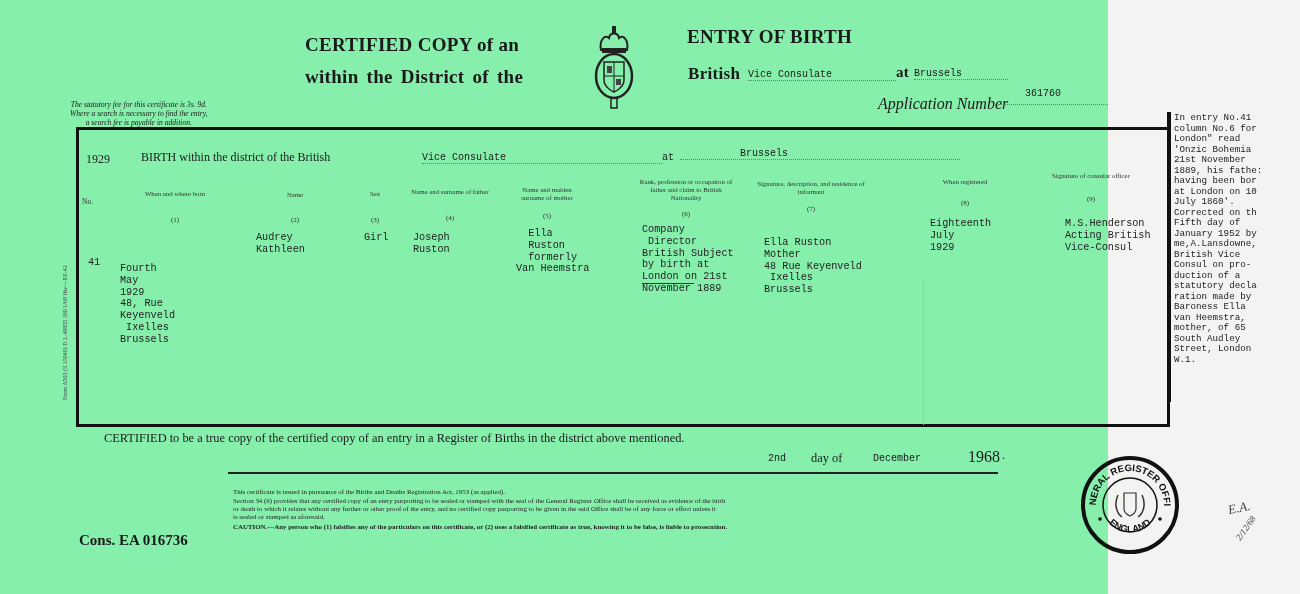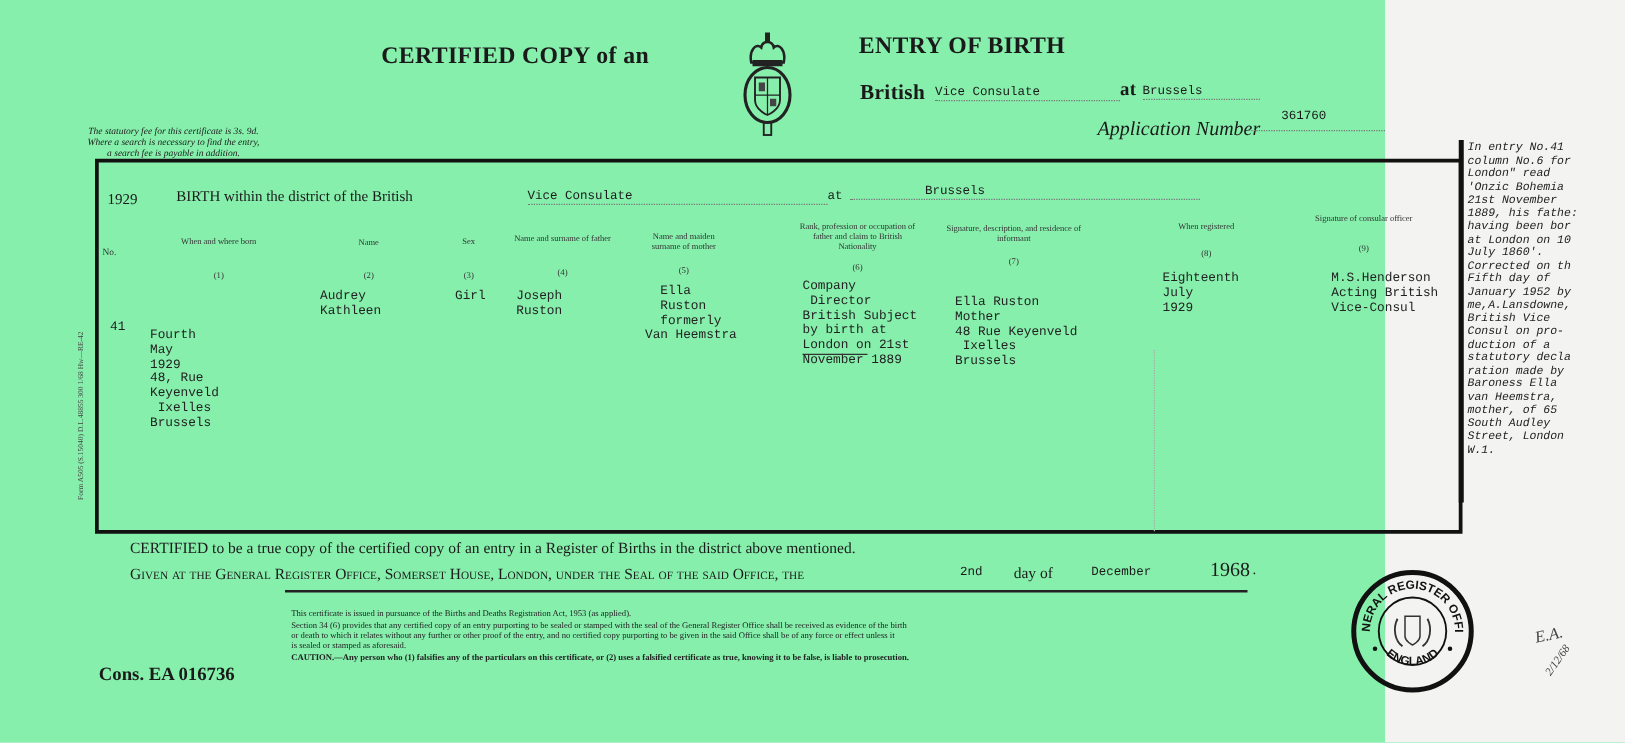--- a/index.html
+++ b/index.html
@@ -31,20 +31,21 @@
   .small-print { font-size: 6.9px; line-height: 8px; color: #222; white-space: nowrap; }
   .rule { position: absolute; background: #222; }
   .seal-ring { fill: none; stroke: #111; }
 </style>
 </head>
 <body>
 
 <div class="page">
 
   <div class="abs title-big" style="left:305px; top:34px;">CERTIFIED COPY of an</div>
+  <div class="abs title-big" style="left:305px; top:66px; word-spacing:3px;">within  the  District  of  the</div>
 
   <svg class="abs crest" style="left:593px; top:24px;" viewBox="0 0 42 86">
     <rect x="19" y="2" width="4" height="8" fill="#222"></rect>
     <path d="M8 26 C6 16 12 10 16 14 C17 8 25 8 26 14 C30 10 36 16 34 26 Z" fill="none" stroke="#222" stroke-width="2"></path>
     <rect x="9" y="24" width="24" height="5" fill="#222"></rect>
     <ellipse cx="21" cy="52" rx="18" ry="22" fill="none" stroke="#222" stroke-width="2.5"></ellipse>
     <path d="M11 38 L31 38 L31 56 C31 64 21 68 21 68 C21 68 11 64 11 56 Z" fill="none" stroke="#222" stroke-width="1.5"></path>
     <line x1="21" y1="38" x2="21" y2="68" stroke="#222" stroke-width="1"></line>
     <line x1="11" y1="52" x2="31" y2="52" stroke="#222" stroke-width="1"></line>
     <rect x="14" y="42" width="5" height="7" fill="#444"></rect>
@@ -142,21 +143,21 @@
  Ixelles
 Brussels</div>
   <div class="abs cell" style="left:930px; top:218px;">Eighteenth
 July
 1929</div>
   <div class="abs cell" style="left:1065px; top:218px;">M.S.Henderson
 Acting British
 Vice-Consul</div>
 
   <div class="abs" style="left:1167px; top:112px; width:4px; height:290px; background:#111;"></div>
-  <div class="abs side-note" style="left:1174px; top:113px;font-style:italic;">In entry No.41
+  <div class="abs side-note" style="left:1174px; top:113px;">In entry No.41
 column No.6 for
 London" read
 'Onzic Bohemia
 21st November
 1889, his fathe:
 having been bor
 at London on 10
 July 1860'.
 Corrected on th
 Fifth day of
@@ -168,23 +169,20 @@
 statutory decla
 ration made by
 Baroness Ella
 van Heemstra,
 mother, of 65
 South Audley
 Street, London
 W.1.</div>
 
   <div class="abs cert-line" style="left:104px; top:431px;">CERTIFIED to be a true copy of the certified copy of an entry in a Register of Births in the district above mentioned.</div>
-  <div class="abs cert-line" style="left:104px; top:452px; font-variant:small-caps;">
-    <span>Given at the General Register Office, Somerset House, London, under the Seal of the said Office, the</span>
-  </div>
   <span class="abs mono" style="left:768px; top:453px; font-size:10px;">2nd</span>
   <span class="abs cert-line" style="left:811px; top:451px;">day of</span>
   <span class="abs mono" style="left:873px; top:453px; font-size:10px;">December</span>
   <span class="abs serif" style="left:968px; top:448px; font-size:16px;">1968</span>
   <span class="abs serif" style="left:1002px; top:448px; font-size:12px;">.</span>
   <div class="rule" style="left:228px; top:472px; width:770px; height:1.5px;"></div>
 
   <div class="abs small-print" style="left:233px; top:488px;">
     <div>This certificate is issued in pursuance of the Births and Deaths Registration Act, 1953 (as applied).</div>
     <div style="margin-top:1px;">Section 34 (6) provides that any certified copy of an entry purporting to be sealed or stamped with the seal of the General Register Office shall be received as evidence of the birth</div>

